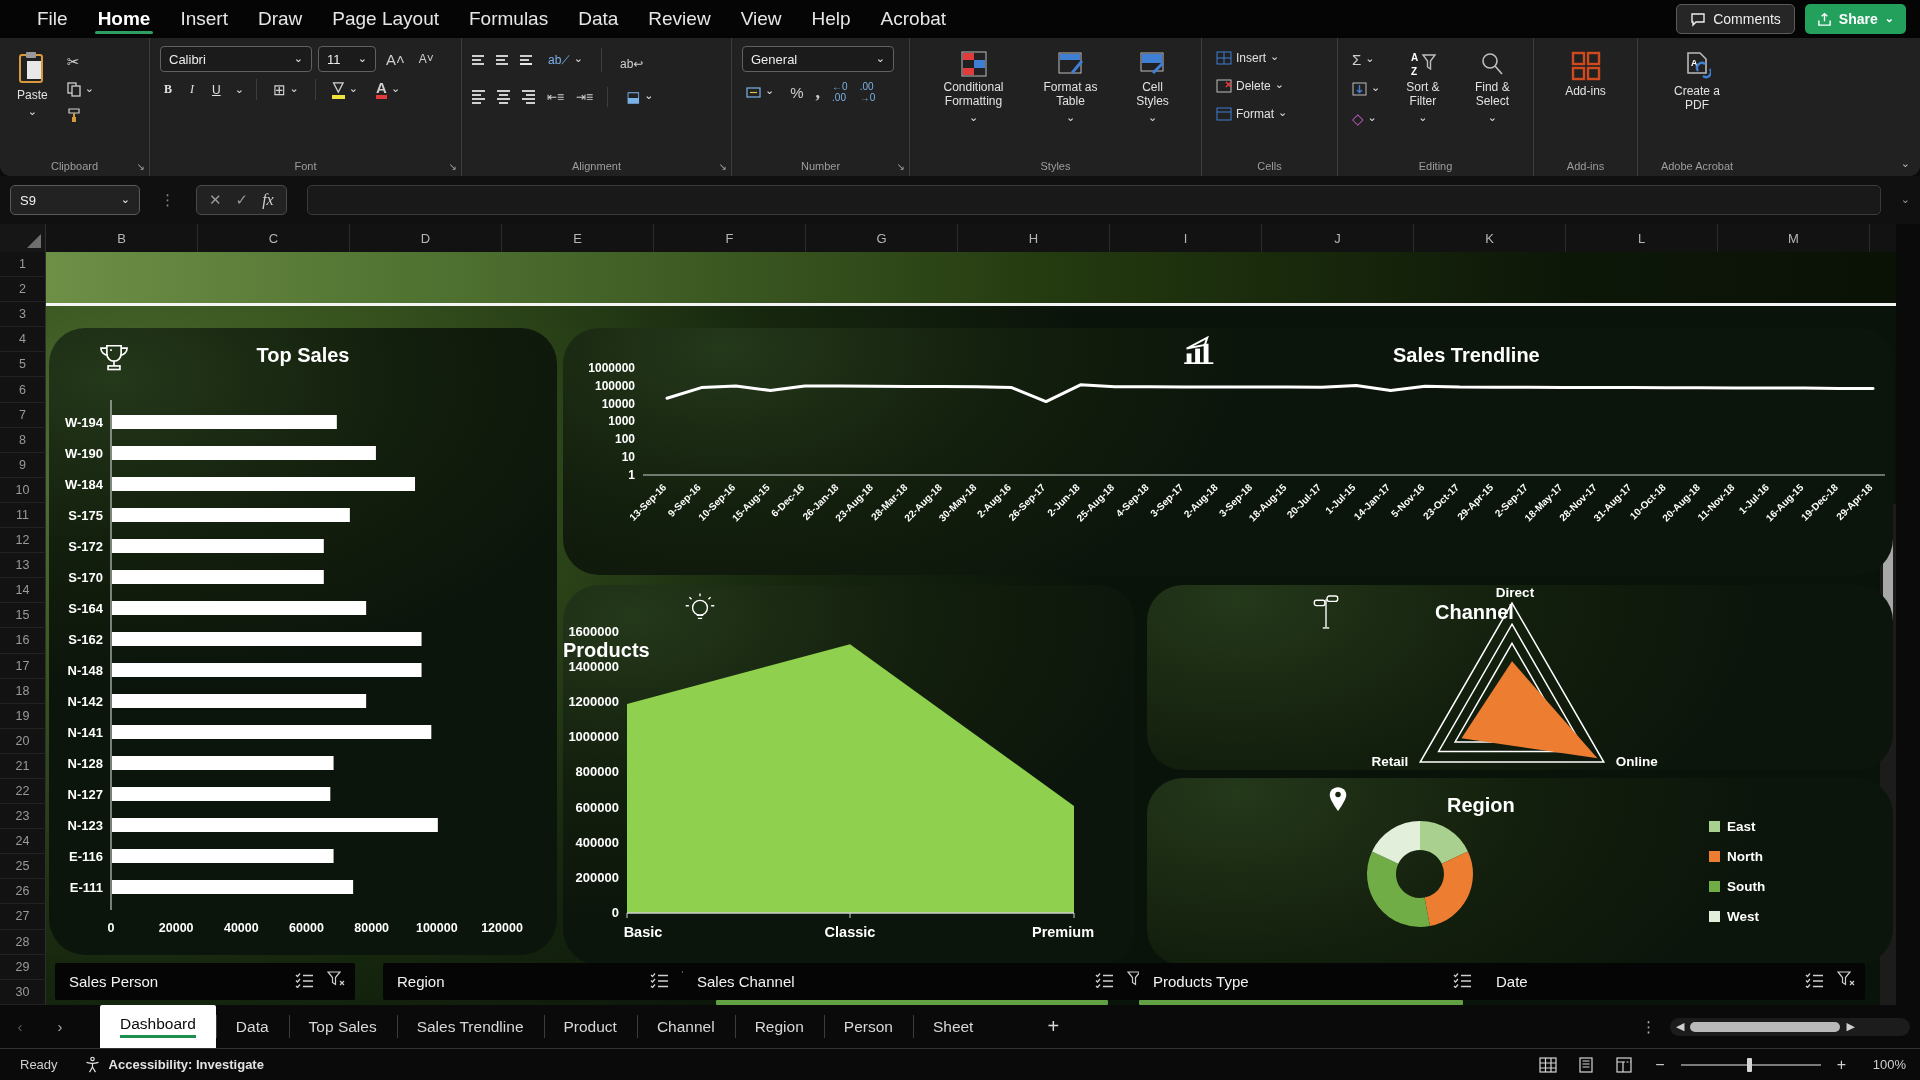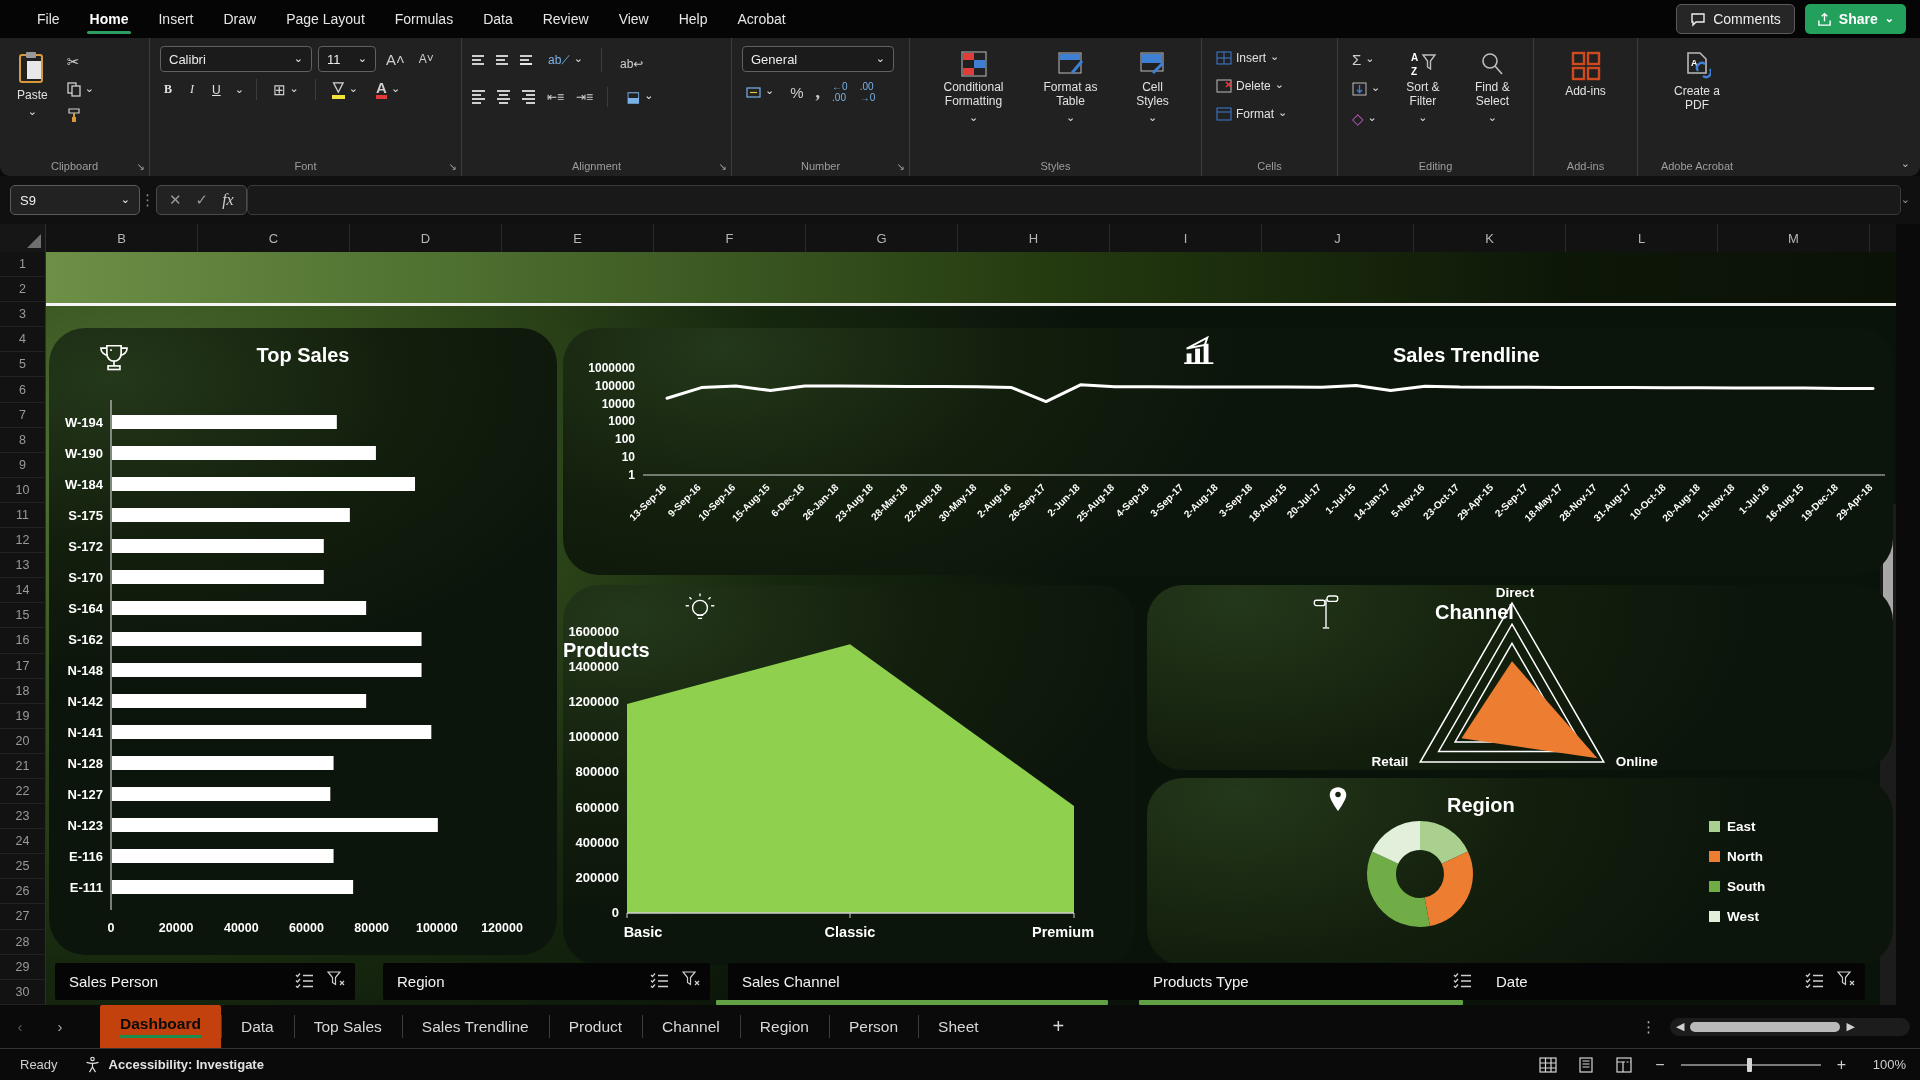--- a/index.html
+++ b/index.html
@@ -3,21 +3,21 @@
 <meta charset="utf-8">
 <style>
   * { margin:0; padding:0; box-sizing:border-box; }
   html,body { width:1920px; height:1080px; background:#000; overflow:hidden;
     font-family:"Liberation Sans", sans-serif; -webkit-font-smoothing:antialiased; }
   .app { position:relative; width:1920px; height:1080px; background:#0a0a0a; }
 
   
   .titlebar { position:absolute; left:0; top:0; width:1920px; height:38px; background:#050505;
     display:flex; align-items:center; padding-left:22px; }
-  .menu-item { color:#e6e6e6; font-size:14px; padding:0 15px; height:36px; line-height:36px; position:relative; cursor:default; }
+  .menu-item { color:#e6e6e6; font-size:19px; padding:0 15px; height:36px; line-height:36px; position:relative; cursor:default; }
   .menu-item.active { font-weight:bold; color:#fff; }
   .menu-item.active::after { content:""; position:absolute; left:12px; right:12px; bottom:3px; height:3px; background:#2e9e63; border-radius:2px; }
   .titlebar-right { position:absolute; right:14px; top:4px; display:flex; gap:10px; }
   .comments-btn { display:flex; align-items:center; gap:7px; background:#262626; border:1px solid #5a5a5a;
     border-radius:5px; color:#ededed; font-size:14px; padding:4px 13px; height:30px; }
   .share-btn { display:flex; align-items:center; gap:7px; background:#22a05c; border-radius:5px;
     color:#fff; font-size:14px; padding:4px 12px; height:30px; font-weight:600;}
   .chev::after { content:"⌄"; font-size:11px; color:inherit; position:relative; top:-2px; }
 
   
@@ -37,21 +37,21 @@
   .glyph { font-size:15px; color:#cfcfcf; }
   .bold-g { font-weight:bold; font-family:"Liberation Serif", serif; }
   .under-yellow { display:inline-block; border-bottom:4px solid #f2e33c; line-height:1; }
   .under-red { display:inline-block; border-bottom:4px solid #e03a3a; line-height:1; font-weight:bold; }
   .lines-icon { display:inline-flex; flex-direction:column; gap:2px; }
   .lines-icon i { display:block; height:2px; background:#cfcfcf; }
   .ribbon-collapse { position:absolute; right:10px; bottom:4px; color:#bdbdbd; font-size:13px; }
 
   
   .formula-bar { position:absolute; left:0; top:176px; width:1920px; height:48px; background:#101010;
-    display:flex; align-items:center; gap:0; padding:12px 10px; }
+    display:flex; align-items:center; gap:20px; padding:12px 10px; }
   .name-box { width:130px; height:30px; background:#222; border:1px solid #5a5a5a; border-radius:5px;
     color:#f0f0f0; font-size:13px; display:flex; align-items:center; justify-content:space-between; padding:0 9px; }
   .fdots { color:#8a8a8a; font-size:15px; letter-spacing:1px; }
   .fxbox { height:30px; background:#222; border:1px solid #4a4a4a; border-radius:5px; display:flex; align-items:center; gap:14px; padding:0 12px; color:#9a9a9a; }
   .fx-it { font-style:italic; font-family:"Liberation Serif", serif; font-size:16px; color:#cfcfcf; }
   .formula-input { flex:1; height:30px; background:#191919; border:1px solid #3a3a3a; border-radius:5px; color:#eee; font-size:13px; padding:0 10px; }
   .fexpand { color:#9a9a9a; font-size:13px; }
 
   
   .col-headers { position:absolute; left:46px; top:224px; width:1850px; height:28px; background:#121212; display:flex; }
@@ -93,21 +93,21 @@
   .vscroll-thumb { position:absolute; left:3px; top:8px; width:10px; height:212px; background:#a8a8a8; border-radius:5px; }
 
   
   .tabbar { position:absolute; left:0; top:1005px; width:1920px; height:43px; background:#0a0a0a;
     display:flex; align-items:stretch; }
   .tab-nav { color:#b0b0b0; font-size:15px; width:40px; display:flex; align-items:center; justify-content:center; }
   .tab-nav.dim { color:#5d5d5d; }
   .tabs { display:flex; align-items:stretch; margin-left:20px; }
   .tab { color:#d8d8d8; font-size:15.5px; padding:0 20px; display:flex; align-items:center; position:relative; }
   .tab + .tab::before { content:""; position:absolute; left:0; top:10px; bottom:10px; width:1px; background:#3c3c3c; }
-  .tab.active { background:#c2410c; color:#0a0a0a; font-weight:bold; border-radius:2px 2px 0 0; }
+  .tab.active { background:#ffffff; color:#0a0a0a; font-weight:normal; border-radius:2px 2px 0 0; }
   .tab.active::before { display:none; }
   .tab.active .tab-txt { border-bottom:3px solid #1e8e4e; padding-bottom:2px; }
   .add-tab { color:#d8d8d8; font-size:20px; display:flex; align-items:center; padding:0 16px; margin-left:38px; }
   .tabbar-right { position:absolute; right:10px; top:0; height:43px; display:flex; align-items:center; gap:14px; }
   .hscroll { width:240px; height:18px; background:#1c1c1c; border-radius:9px; display:flex; align-items:center; padding:0 6px; gap:6px; }
   .hscroll-thumb { height:10px; width:150px; background:#b9b9b9; border-radius:5px; }
   .tridots { color:#b0b0b0; font-size:15px; }
   .harrow { color:#cfcfcf; font-size:11px; }
 
   
@@ -725,21 +725,21 @@
           <span class="slicer-icons">
             <span><svg width="20" height="16" viewBox="0 0 20 16" fill="none" stroke="#cfcfcf" stroke-width="1.3">
                 <path d="M1 3l1.5 1.5L5 1.5M1 8.5 2.5 10 5 7M1 14l1.5 1.5L5 12.5M8 3.5h10M8 9h10M8 14.5h10"></path>
               </svg></span>
             <span><svg width="18" height="17" viewBox="0 0 18 17" fill="none" stroke="#cfcfcf" stroke-width="1.2">
                 <path d="M1 1h12l-4.5 5.5v7l-3-2v-5z"></path>
                 <path d="M13 10l4 4M17 10l-4 4"></path>
               </svg></span>
           </span>
         </div>
-        <div class="slicer" style="left: 682px; width: 472px; text-decoration: underline;">
+        <div class="slicer" style="left: 637px; width: 472px; text-decoration: underline;">
           <span class="slicer-label">Sales Channel</span>
           <span class="slicer-icons">
             <span><svg width="20" height="16" viewBox="0 0 20 16" fill="none" stroke="#cfcfcf" stroke-width="1.3">
                 <path d="M1 3l1.5 1.5L5 1.5M1 8.5 2.5 10 5 7M1 14l1.5 1.5L5 12.5M8 3.5h10M8 9h10M8 14.5h10"></path>
               </svg></span>
             <span><svg width="18" height="17" viewBox="0 0 18 17" fill="none" stroke="#cfcfcf" stroke-width="1.2">
                 <path d="M1 1h12l-4.5 5.5v7l-3-2v-5z"></path>
                 <path d="M13 10l4 4M17 10l-4 4"></path>
               </svg></span>
           </span>

